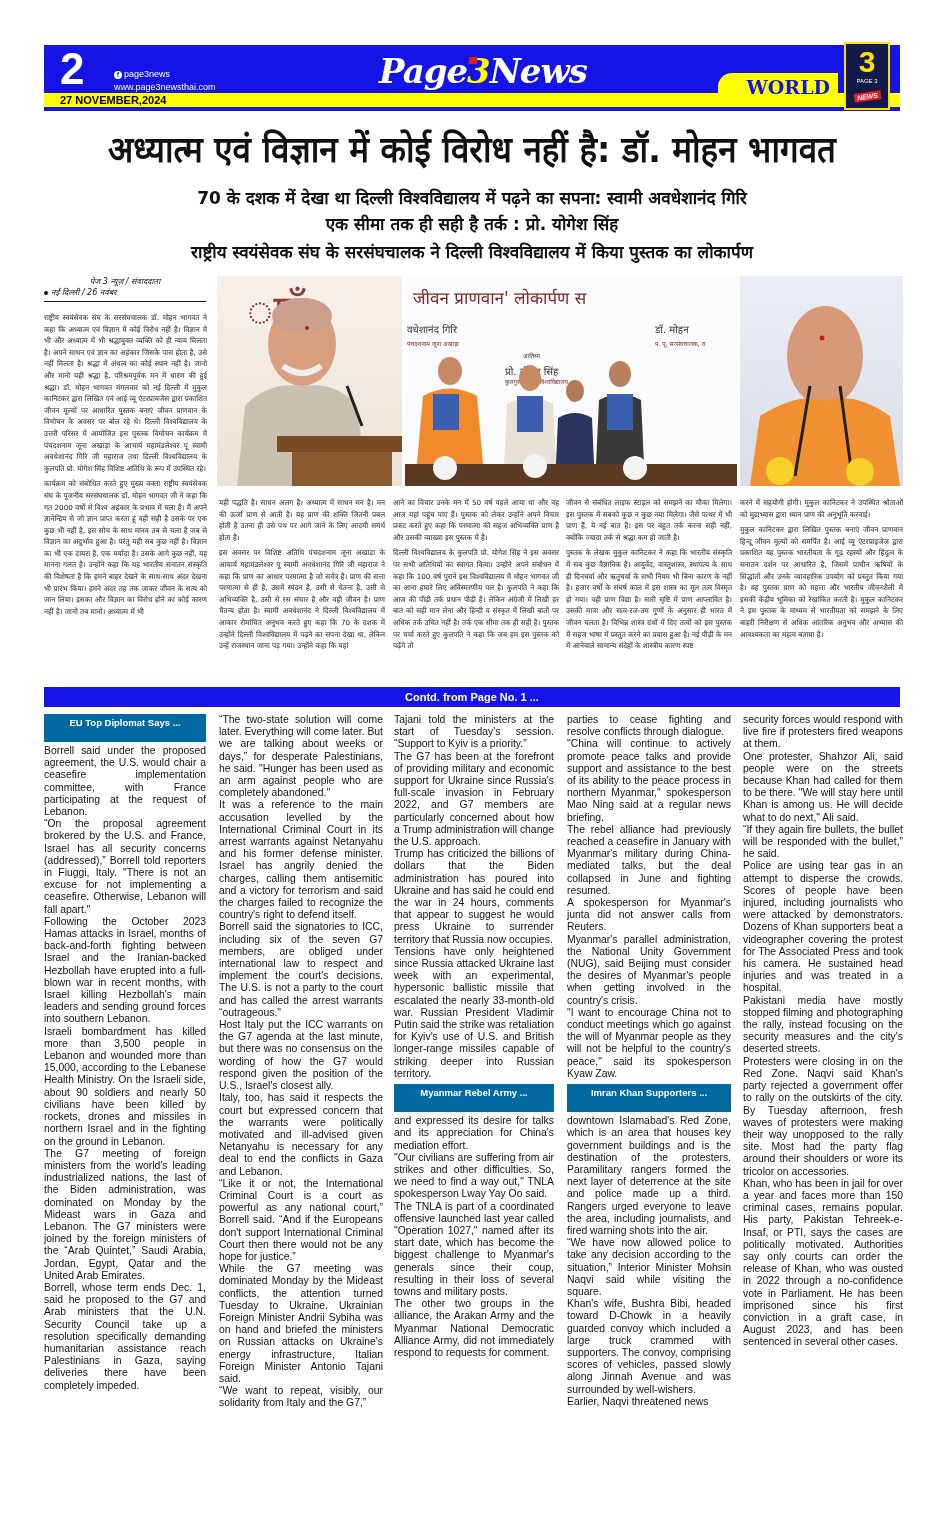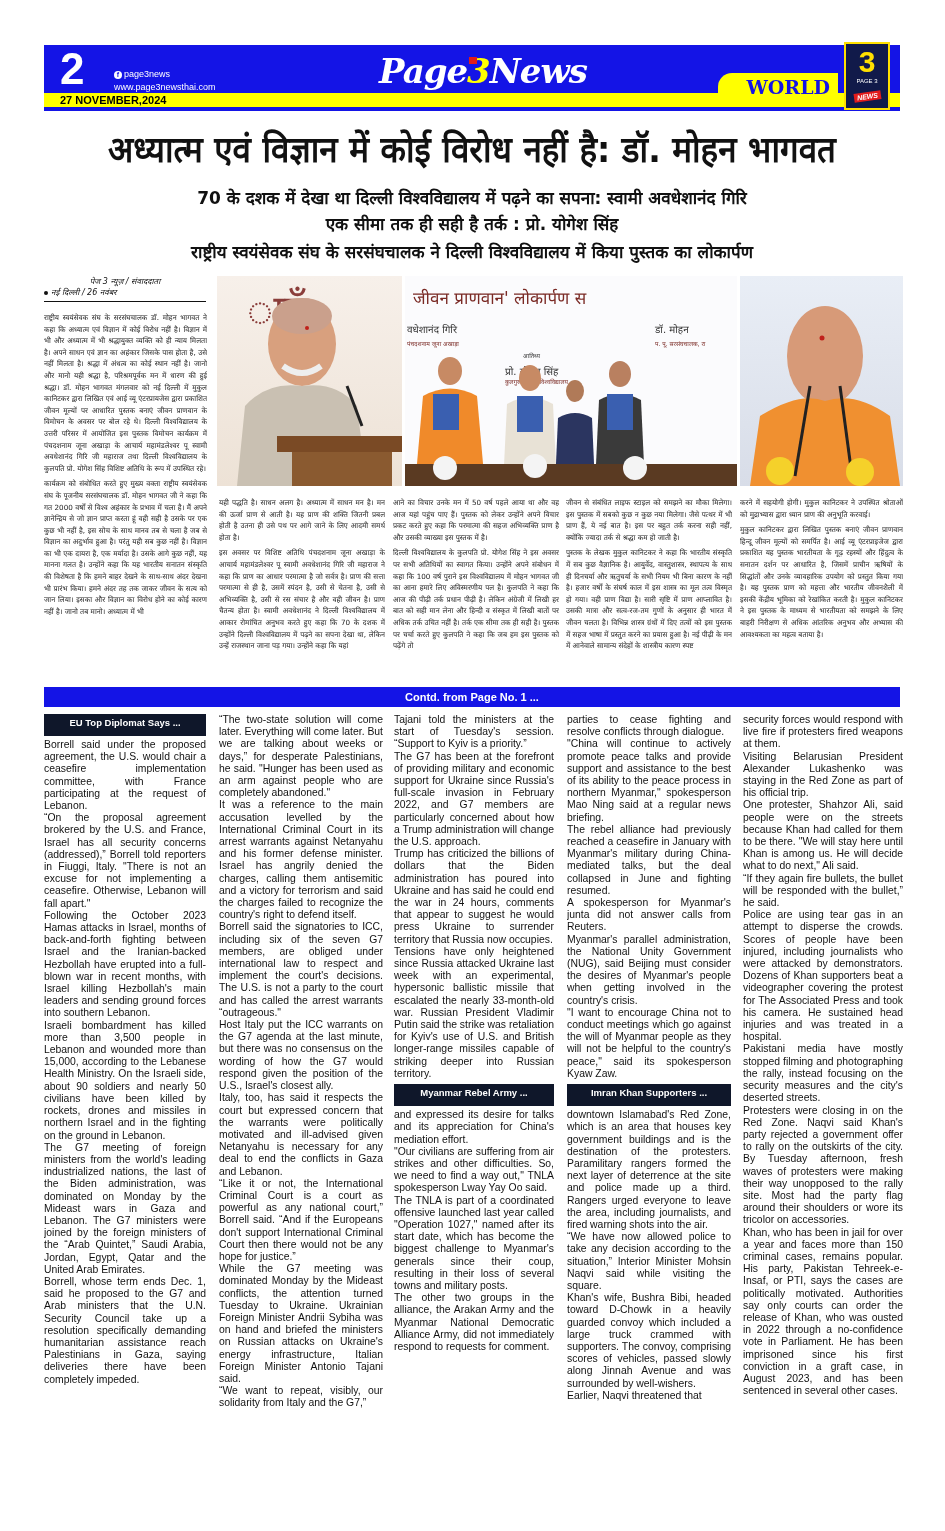--- a/index.html
+++ b/index.html
@@ -47,21 +47,21 @@
   .photo3 { left: 523px; width: 163px; background: linear-gradient(#e9eef6, #d8dde8); }
   .banner-text { position: absolute; left: 8px; top: 10px; font-family: "DejaVu Sans", sans-serif; font-size: 17px; color: #7a2a25; white-space: nowrap; }
   .stage-name { position: absolute; font-family: "DejaVu Sans", sans-serif; font-size: 10px; color: #333; white-space: nowrap; }
   .stage-sub { position: absolute; font-family: "DejaVu Sans", sans-serif; font-size: 6px; color: #7a2a25; white-space: nowrap; }
 
   
   .contd-bar { position: absolute; left: 44px; top: 687px; width: 856px; height: 20px; background: #1414e6; color: #fff; text-align: center; font-size: 11px; font-weight: bold; line-height: 20px; }
 
   .ecol { position: absolute; font-family: "Liberation Sans", sans-serif; font-size: 10.4px; line-height: 12.2px; text-align: justify; color: #111; overflow: hidden; }
   .ecol p { margin: 0; }
-  .kicker { background: #0f172a; color: #fff; font-weight: bold; font-size: 9.5px; text-align: center; height: 22px; line-height: 18px; margin: 4px 0 3px; }
+  .kicker { background: #0369a1; color: #fff; font-weight: bold; font-size: 9.5px; text-align: center; height: 28px; line-height: 18px; margin: 4px 0 3px; }
 </style>
 </head>
 <body>
 
 <header class="masthead">
   <div class="yellow-band"></div>
   <div class="blue-bottom"></div>
   <div class="page-num">2</div>
   <div class="social">
     <div><span class="fb">f</span><span>page3news</span></div>
@@ -206,25 +206,24 @@
   <p>parties to cease fighting and resolve conflicts through dialogue.</p>
   <p>"China will continue to actively promote peace talks and provide support and assistance to the best of its ability to the peace process in northern Myanmar," spokesperson Mao Ning said at a regular news briefing.</p>
   <p>The rebel alliance had previously reached a ceasefire in January with Myanmar's military during China-mediated talks, but the deal collapsed in June and fighting resumed.</p>
   <p>A spokesperson for Myanmar's junta did not answer calls from Reuters.</p>
   <p>Myanmar's parallel administration, the National Unity Government (NUG), said Beijing must consider the desires of Myanmar's people when getting involved in the country's crisis.</p>
   <p>"I want to encourage China not to conduct meetings which go against the will of Myanmar people as they will not be helpful to the country's peace," said its spokesperson Kyaw Zaw.</p>
   <div class="kicker">Imran Khan Supporters ...</div>
   <p>downtown Islamabad's Red Zone, which is an area that houses key government buildings and is the destination of the protesters. Paramilitary rangers formed the next layer of deterrence at the site and police made up a third. Rangers urged everyone to leave the area, including journalists, and fired warning shots into the air.</p>
   <p>“We have now allowed police to take any decision according to the situation,” Interior Minister Mohsin Naqvi said while visiting the square.</p>
   <p>Khan's wife, Bushra Bibi, headed toward D-Chowk in a heavily guarded convoy which included a large truck crammed with supporters. The convoy, comprising scores of vehicles, passed slowly along Jinnah Avenue and was surrounded by well-wishers.</p>
-  <p>Earlier, Naqvi threatened that</p>
+  <p>Earlier, Naqvi threatened news</p>
 </div>
 
 <div class="ecol" style="left:743px; top:714px; width:160px; height:776px;">
   <p>security forces would respond with live fire if protesters fired weapons at them.</p>
-  <p>Visiting Belarusian President Alexander Lukashenko was staying in the Red Zone as part of his official trip.</p>
   <p>One protester, Shahzor Ali, said people were on the streets because Khan had called for them to be there. "We will stay here until Khan is among us. He will decide what to do next," Ali said.</p>
   <p>“If they again fire bullets, the bullet will be responded with the bullet,” he said.</p>
   <p>Police are using tear gas in an attempt to disperse the crowds. Scores of people have been injured, including journalists who were attacked by demonstrators. Dozens of Khan supporters beat a videographer covering the protest for The Associated Press and took his camera. He sustained head injuries and was treated in a hospital.</p>
   <p>Pakistani media have mostly stopped filming and photographing the rally, instead focusing on the security measures and the city's deserted streets.</p>
   <p>Protesters were closing in on the Red Zone. Naqvi said Khan's party rejected a government offer to rally on the outskirts of the city. By Tuesday afternoon, fresh waves of protesters were making their way unopposed to the rally site. Most had the party flag around their shoulders or wore its tricolor on accessories.</p>
   <p>Khan, who has been in jail for over a year and faces more than 150 criminal cases, remains popular. His party, Pakistan Tehreek-e-Insaf, or PTI, says the cases are politically motivated. Authorities say only courts can order the release of Khan, who was ousted in 2022 through a no-confidence vote in Parliament. He has been imprisoned since his first conviction in a graft case, in August 2023, and has been sentenced in several other cases.</p>
 </div>
 
 </body></html>

